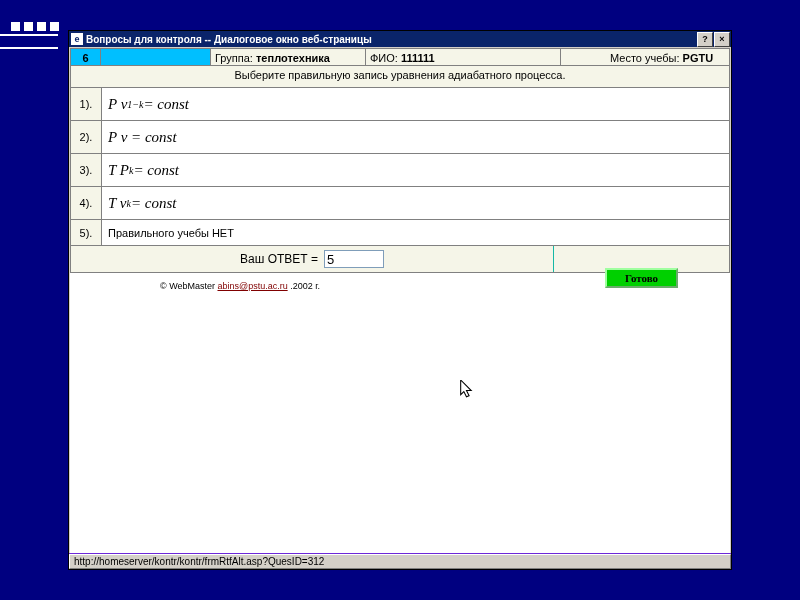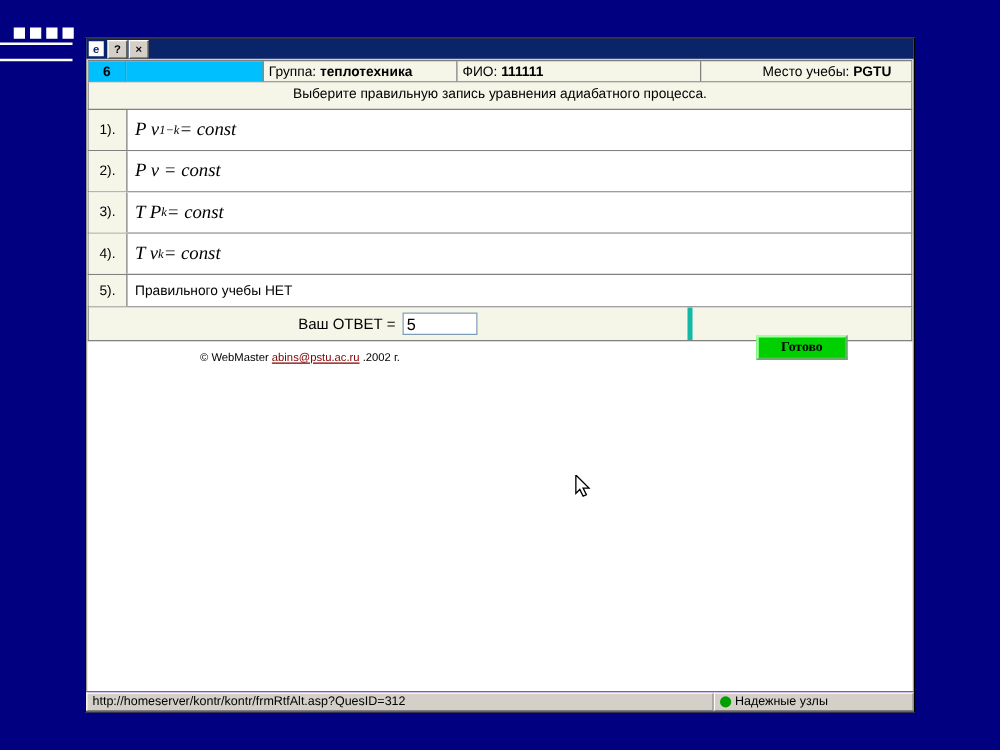--- a/index.html
+++ b/index.html
@@ -20,21 +20,21 @@
 .grp{width:155px;}
 .fio{width:195px;}
 .place{flex:1;}
 .question{border:1px solid #808080;border-top:none;padding:2px 4px;background:#f5f5e8;font-size:11px;height:17px;line-height:15px;text-align:center;}
 .ans-row{display:flex;border:1px solid #808080;border-top:none;background:#fff;}
 .ans-num{width:30px;border-right:1px solid #808080;text-align:center;background:#f5f5e8;display:flex;align-items:center;justify-content:center;font-size:11px;}
 .ans-body{flex:1;padding:5px 6px;font-family:'Times New Roman',serif;font-size:15px;font-style:italic;height:22px;display:flex;align-items:center;}
 .ans-body.plain{font-family:Tahoma,Arial,sans-serif;font-style:normal;font-size:11px;height:15px;}
 .sup{font-size:10px;vertical-align:super;font-style:italic;}
 .footer-row{display:flex;border:1px solid #808080;border-top:none;background:#f5f5e8;height:26px;}
-.answer-cell{flex:1;display:flex;align-items:center;justify-content:center;border-right:4px solid #14b8a6;}
+.answer-cell{flex:1;display:flex;align-items:center;justify-content:center;border-right:1px solid #14b8a6;}
 .answer-label{font-size:12px;margin-right:6px;}
 .answer-input{width:60px;height:18px;border:1px solid #7f9db9;background:#fff;font-size:13px;padding:0 2px;box-sizing:border-box;}
 .btn-cell{width:175px;display:flex;align-items:center;justify-content:center;margin-top:32px;}
 .ready-btn{background:#00d000;border:2px outset #a0ffa0;padding:2px 18px;font-size:11px;font-weight:bold;font-family:Tahoma;cursor:pointer;}
 .credit{margin:8px 0 0 42px;font-size:9px;color:#000;padding-left:48px;}
 .credit a{color:#800000;text-decoration:underline;}
 .statusbar{position:absolute;bottom:0;left:0;right:0;height:15px;background:#d4d0c8;border-top:1px solid #6d28d9;display:flex;font-size:10px;}
 .status-cell{border:1px solid #808080;border-top-color:#fff;border-left-color:#fff;padding:0 4px;line-height:13px;display:flex;align-items:center;}
 .status-url{flex:1;}
 .dot{width:9px;height:9px;border-radius:50%;background:#00a000;margin-right:3px;display:inline-block;}
@@ -48,20 +48,21 @@
 <div class="deco-line" style="top:47px;width:58px;height:2px;"></div>
 <div class="deco-sq" style="left:11px;top:22px;"></div>
 <div class="deco-sq" style="left:24px;top:22px;"></div>
 <div class="deco-sq" style="left:37px;top:22px;"></div>
 <div class="deco-sq" style="left:50px;top:22px;"></div>
 
 <div class="browser">
 
   <div class="titlebar">
     <span class="ie-icon">e</span>
+    <span class="title-text">Вопросы для контроля -- Диалоговое окно веб-страницы</span>
     <span class="winbtn">?</span>
     <span class="winbtn">×</span>
   </div>
 
   <div class="content">
 
     <div class="hdr-row">
       <div class="hdr-cell qn">6</div>
       <div class="hdr-cell qspace"></div>
       <div class="hdr-cell grp">
@@ -116,24 +117,20 @@
     <div class="credit">
       <span>© WebMaster </span>
       <a href="#">abins@pstu.ac.ru</a>
       <span> .2002 г.</span>
     </div>
 
   </div>
 
   <div class="statusbar">
     <div class="status-cell status-url">http://homeserver/kontr/kontr/frmRtfAlt.asp?QuesID=312</div>
-    <div class="status-cell" style="width:150px">
-      <span class="dot"></span>
-      <span>Надежные узлы</span>
-    </div>
   </div>
 
 </div>
 
 <div class="cursor">
   <svg viewBox="0 0 12 19">
       <path d="M0 0 L0 14 L3 11 L5.5 16 L8 15 L5.5 10 L10 10 Z" fill="#fff" stroke="#000" stroke-width="1"></path>
     </svg>
 </div>
 

